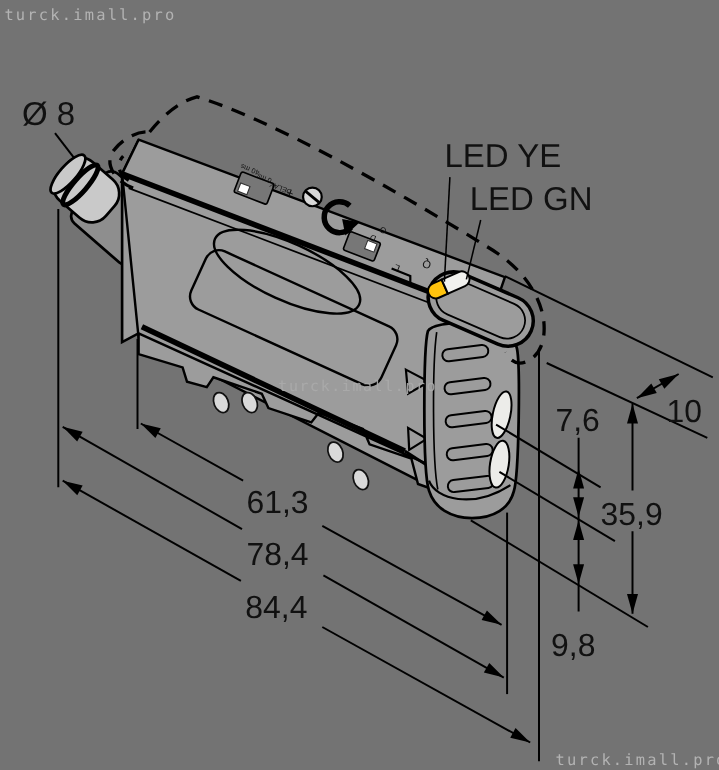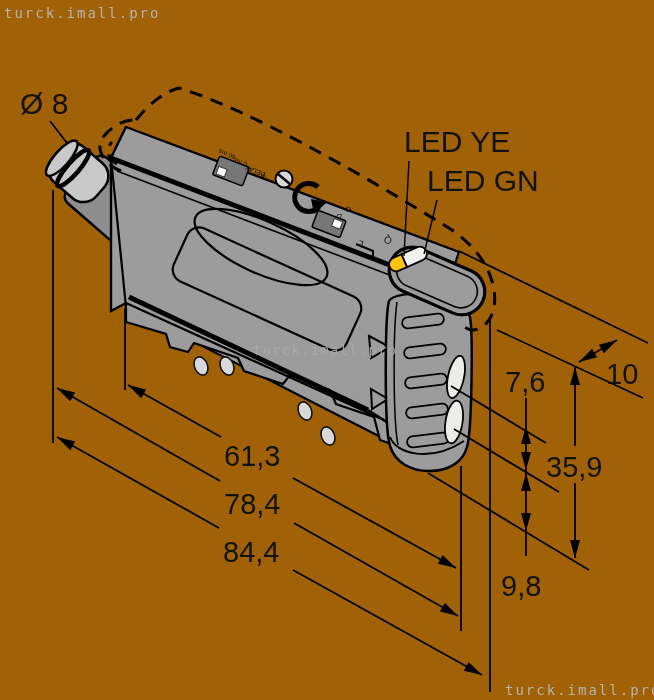--- a/index.html
+++ b/index.html
@@ -1,16 +1,16 @@
 <!DOCTYPE html>
 <html><head>
 <meta charset="utf-8">
 <style>
   html,body{margin:0;padding:0;background:#ffffff;}
-  #stage{position:relative;width:654px;height:700px;background:#a16207;overflow:hidden;}
+  #stage{position:relative;width:654px;height:700px;background:#737373;overflow:hidden;}
   svg{display:block;}
   text{font-family:"Liberation Sans","DejaVu Sans",sans-serif;fill:#111;}
   .wm{font-family:"DejaVu Sans Mono","Liberation Mono",monospace;fill:#b3b3b3;letter-spacing:2px;font-size:14px;}
   .wm2{font-family:"DejaVu Sans Mono","Liberation Mono",monospace;fill:#ababab;letter-spacing:1.5px;font-size:13.5px;opacity:.9;}
   .dim{font-size:29px;}
   .big{font-size:30px;}
   .tiny{font-size:6.5px;fill:#101010;}
 </style>
 </head>
 <body>

